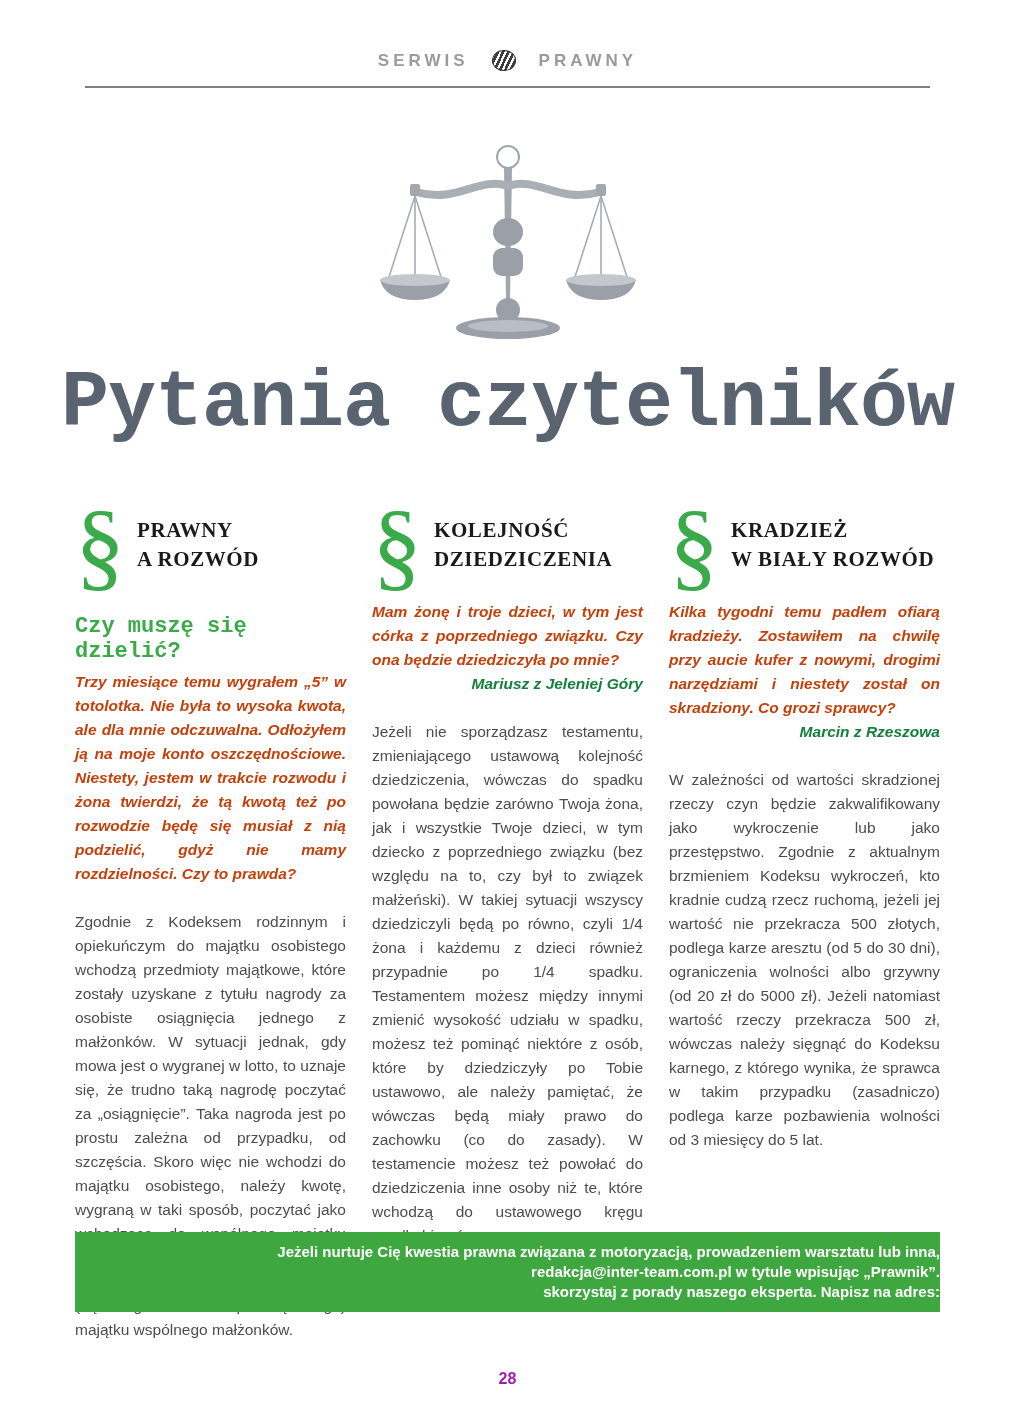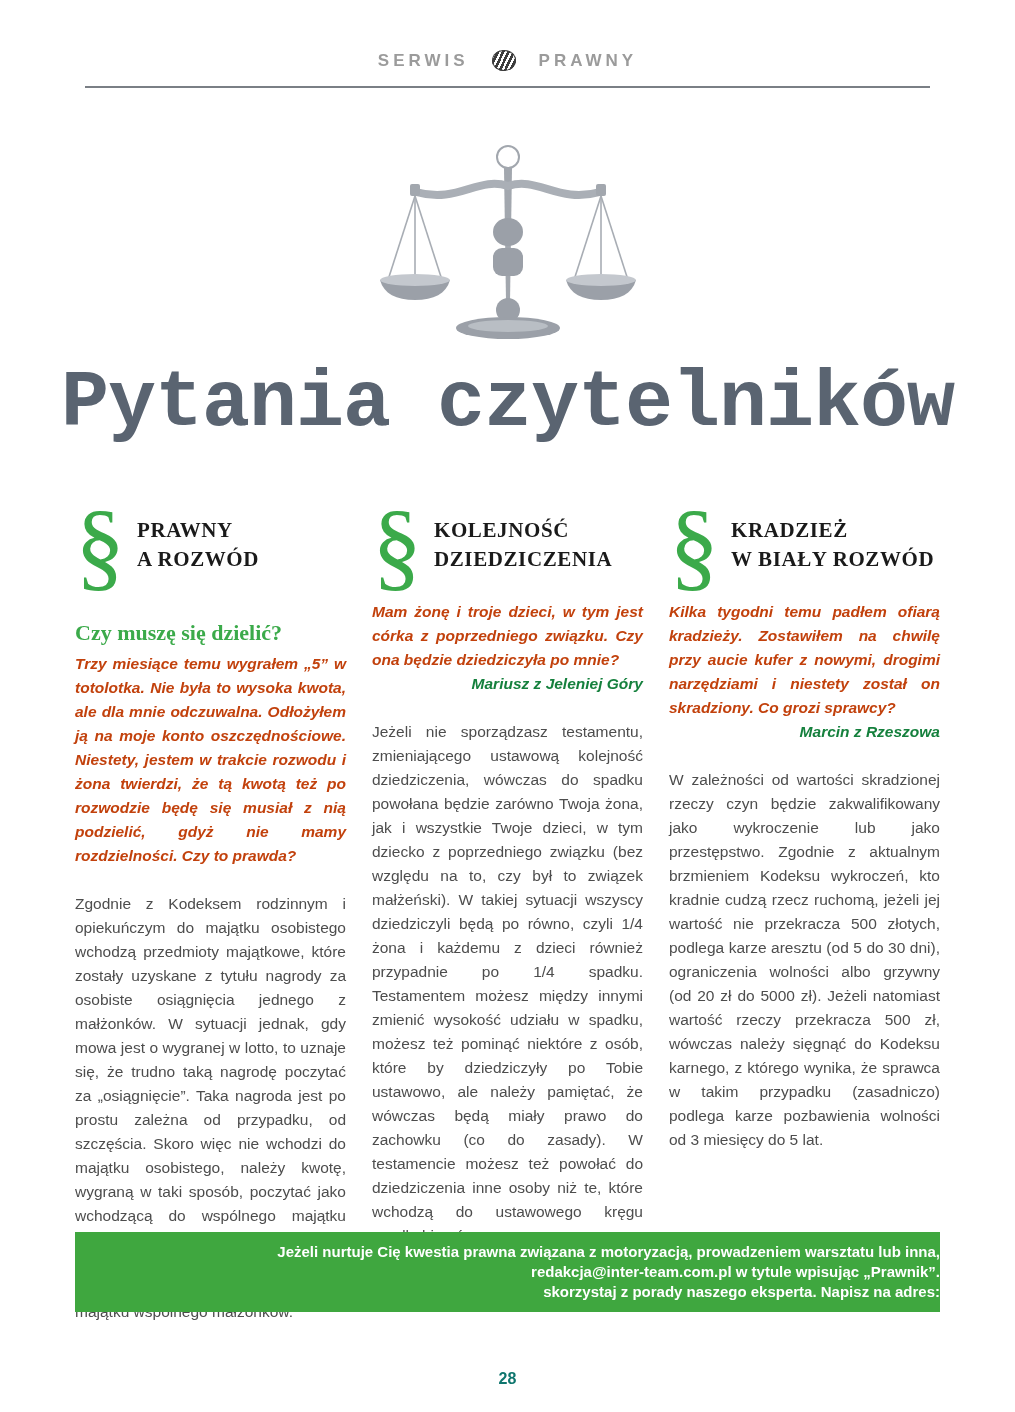--- a/index.html
+++ b/index.html
@@ -49,24 +49,24 @@
     color:var(--green);
     margin-right:12px;font-weight:normal;
   }
   .section-title{
     font-family:"Liberation Serif",serif;
     font-size:21px;font-weight:600;letter-spacing:0.6px;
     line-height:1.4;color:#1a1a1a;
     padding-top:16px;
   }
   .subhead{
-    font-family:Liberation Serif, serif;
+    font-family:Liberation Mono, monospace;
     font-size:22px;font-weight:bold;
     color:var(--green);
-    margin:20px 0 6px 0;
+    margin:14px 0 6px 0;
   }
   .question{
     font-size:15.5px;line-height:24px;
     font-weight:bold;font-style:italic;
     color:#c2410c;text-align:justify;
   }
   .signature{
     font-size:15.5px;line-height:24px;
     font-weight:bold;font-style:italic;
     color:#15803d;text-align:right;
@@ -81,21 +81,21 @@
     position:absolute;left:75px;right:75px;top:1232px;height:80px;
     background:var(--footer-green);
     color:#ffffff;font-weight:bold;font-size:15px;line-height:20px;
     display:flex;flex-direction:column;justify-content:flex-start;
     padding-top:10px;box-sizing:border-box;
     text-align:right;
   }
   
   .page-number{
     position:absolute;bottom:24px;left:0;width:100%;
-    text-align:center;font-size:16px;font-weight:bold;color:#0f766e;
+    text-align:center;font-size:16px;font-weight:bold;color:#a21caf;
   }
   :root{--green:#3BAA4A;--footer-green:#3FA73F;}
 </style>
 </head>
 <body>
 
 <div class="page">
 
   <div class="header-row">
     <span>SERWIS</span>

